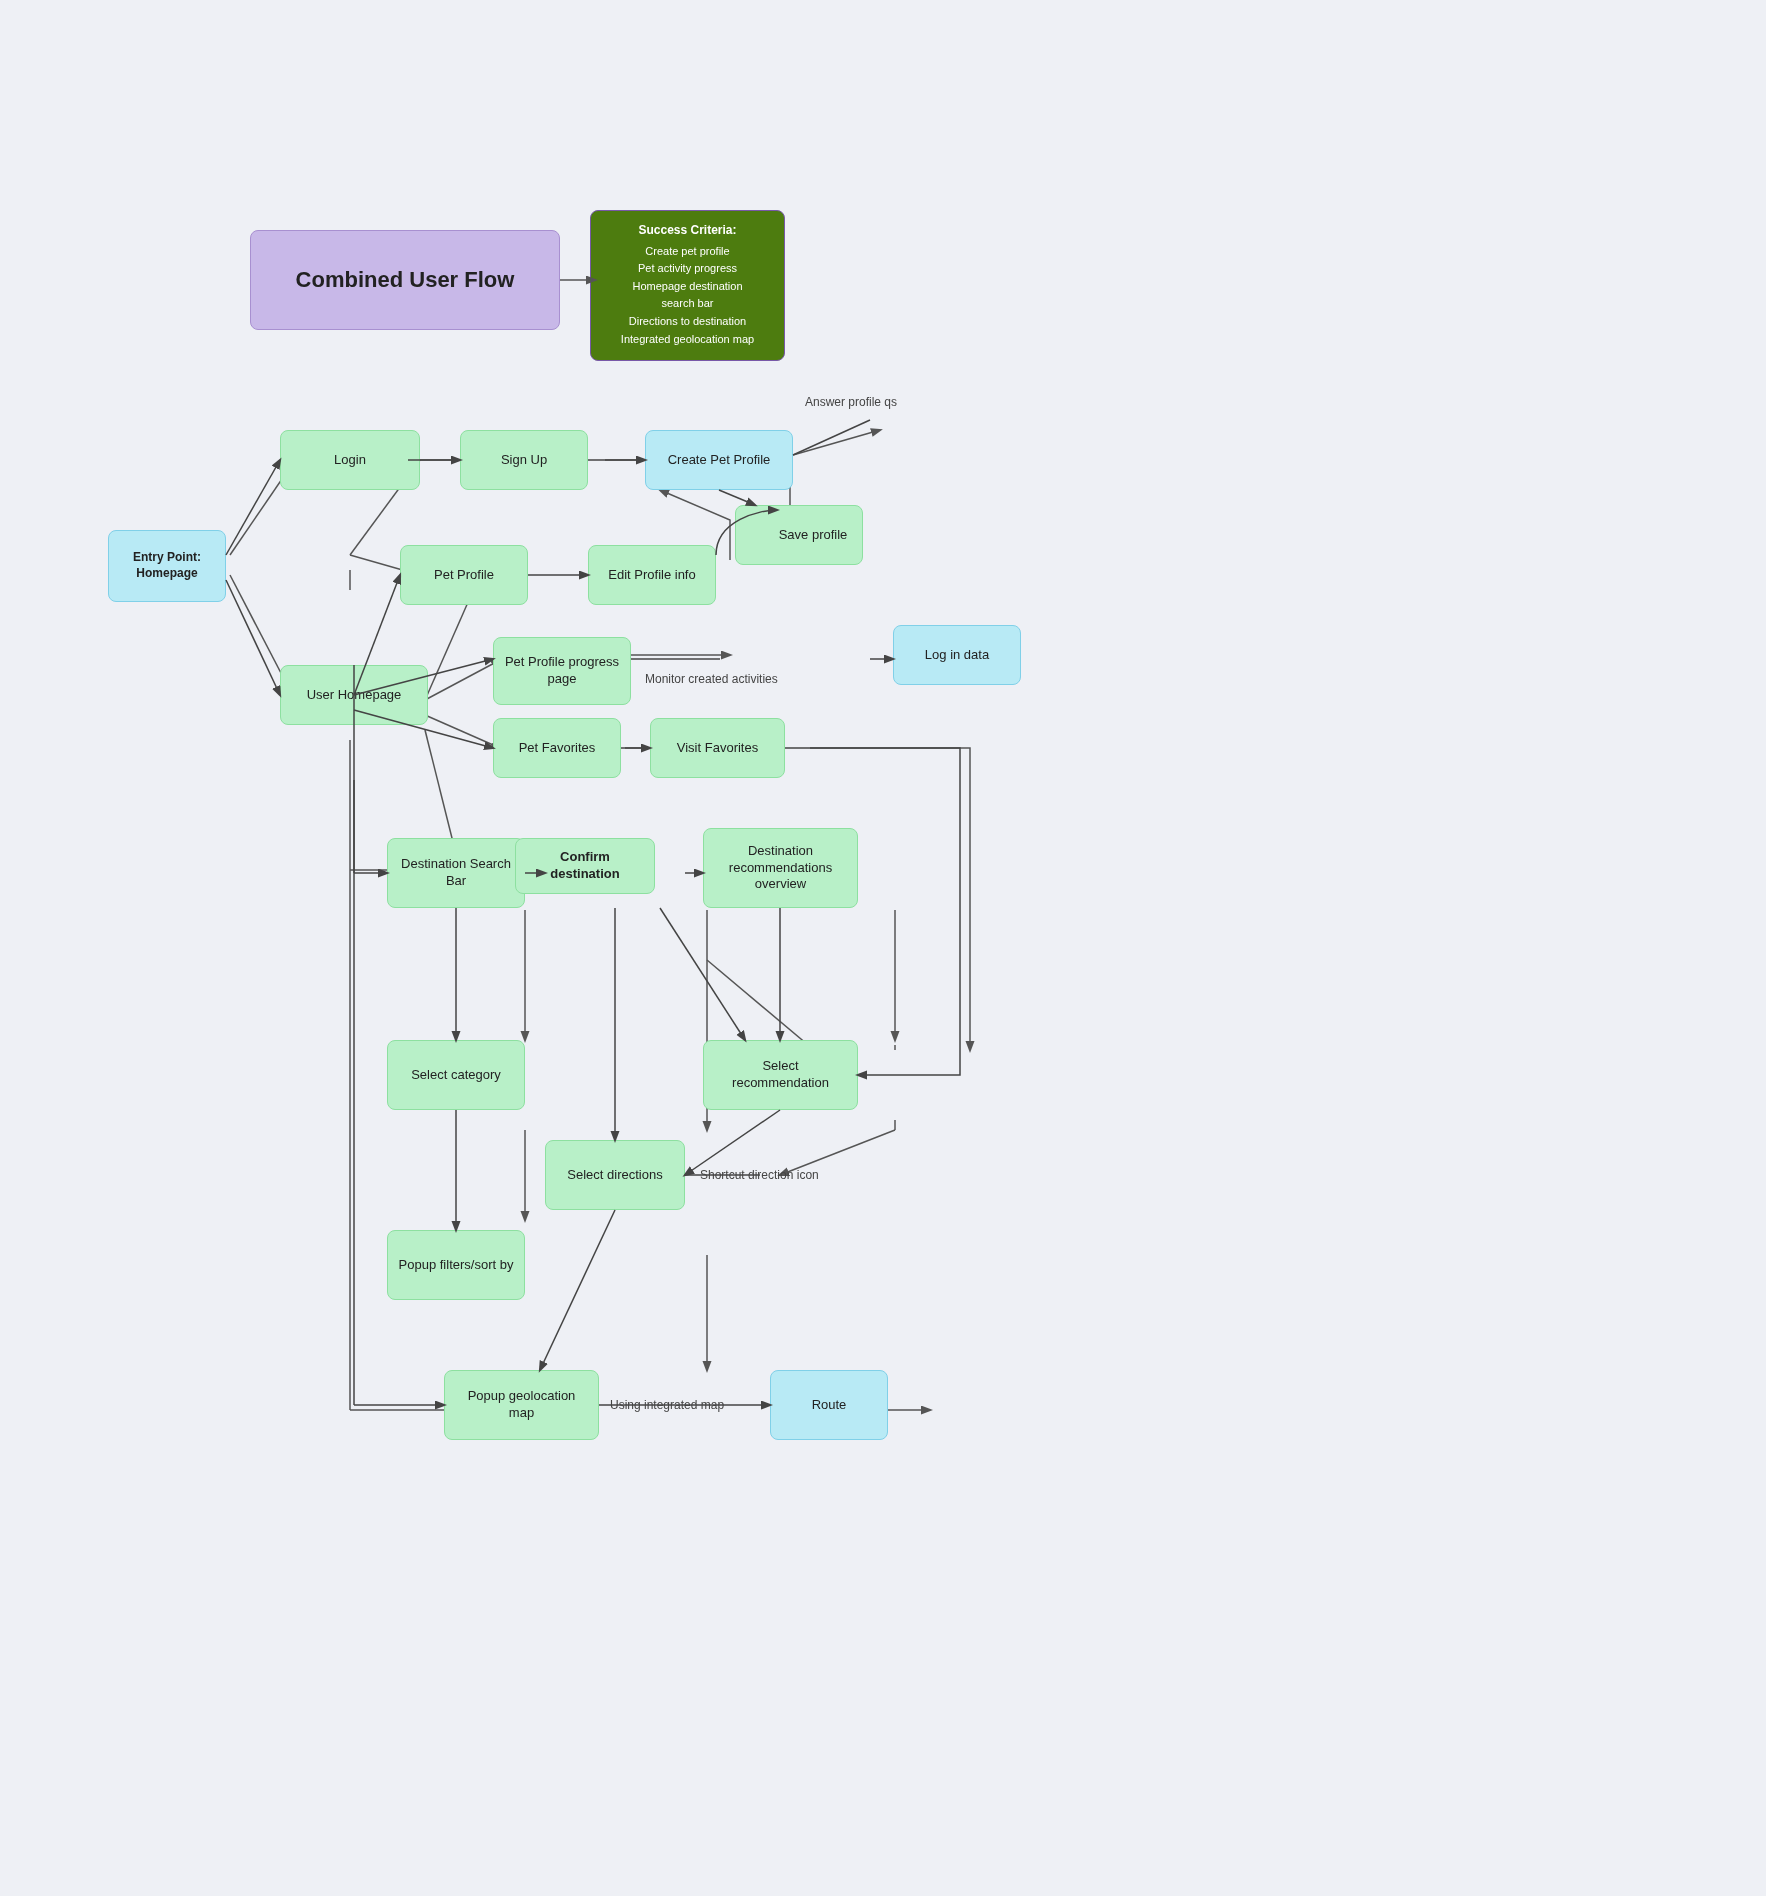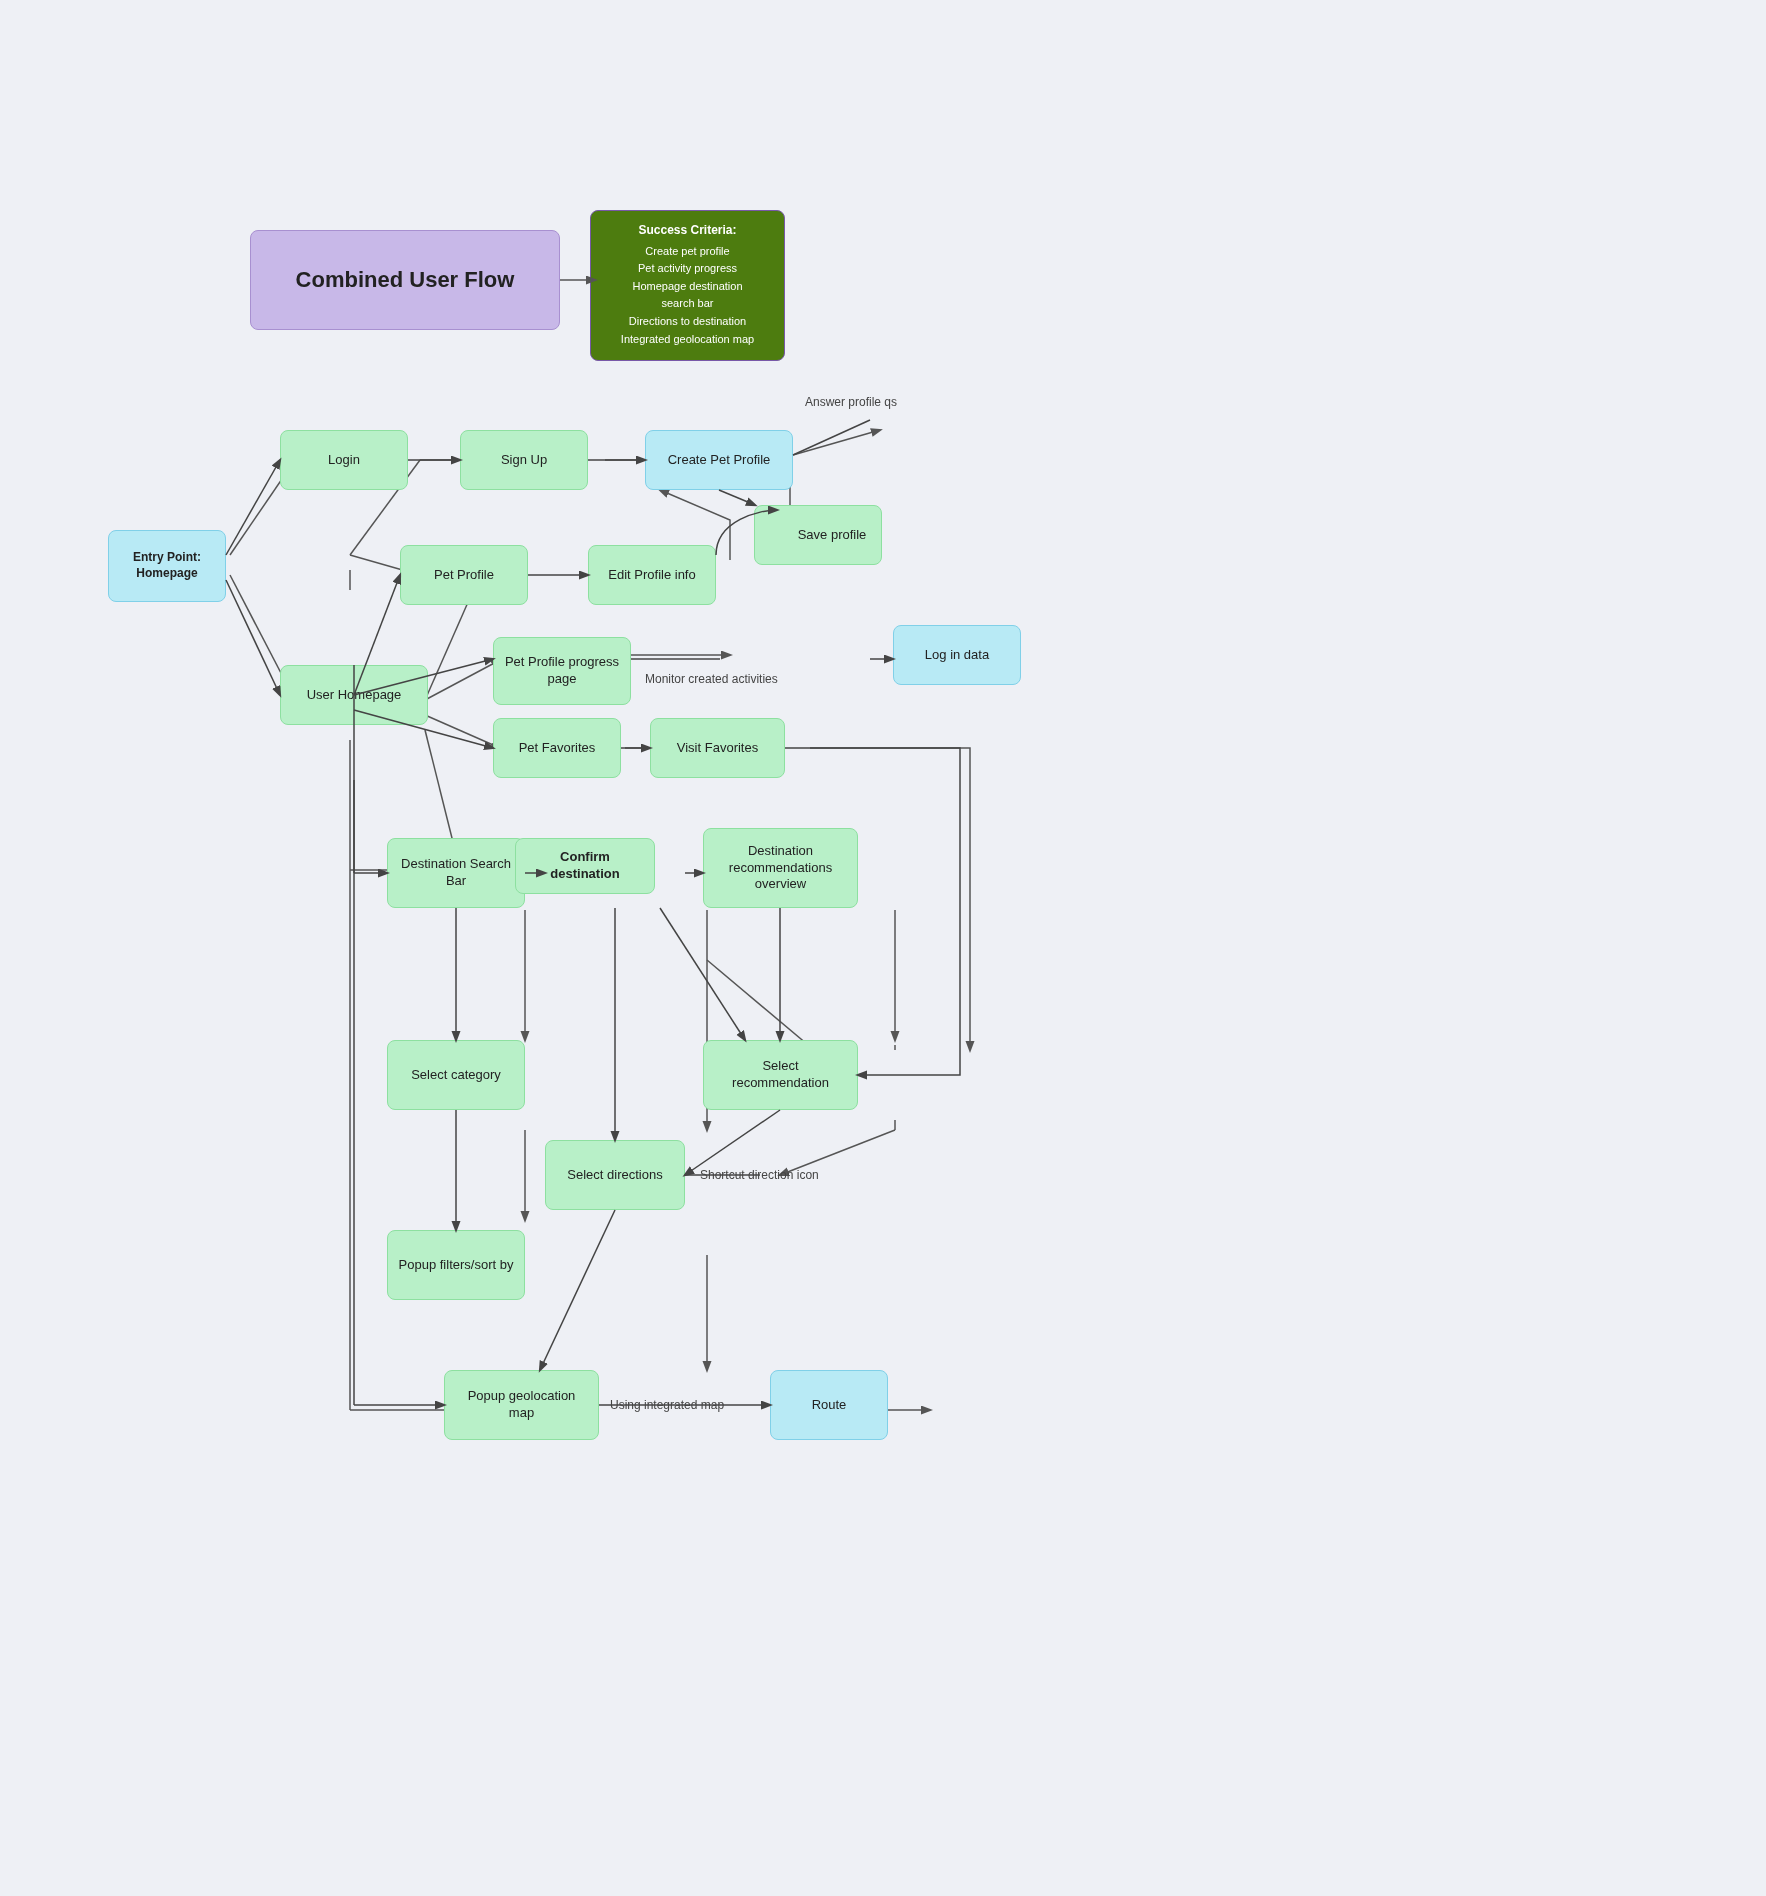--- a/index.html
+++ b/index.html
@@ -192,37 +192,37 @@
       </marker>
     </defs>
     <line x1="0" y1="10" x2="35" y2="10" stroke="#555" stroke-width="1.5" marker-end="url(#arr2)"></line>
   </svg>
 
   <div class="node node-cyan" style="left:108px; top:530px; width:118px; height:72px;">
     <span style="white-space:pre-line; font-size:12px; font-weight:600;">Entry Point:
 Homepage</span>
   </div>
 
-  <div class="node node-green" style="left:280px; top:430px; width:128px; height:60px;">
+  <div class="node node-green" style="left:280px; top:430px; width:140px; height:60px;">
     <span>Login</span>
   </div>
 
   <div class="node node-green" style="left:460px; top:430px; width:128px; height:60px;">
     <span>Sign Up</span>
   </div>
 
   <div class="node node-cyan" style="left:645px; top:430px; width:148px; height:60px;">
     <span>Create Pet Profile</span>
   </div>
 
   <div class="label-text" style="left:805px; top:395px;">
     <span>Answer profile qs</span>
   </div>
 
-  <div class="node node-green" style="left:754px; top:505px; width:128px; height:60px;padding-left:38px;">
+  <div class="node node-green" style="left:735px; top:505px; width:128px; height:60px;padding-left:38px;">
     <span>Save profile</span>
   </div>
 
   <div class="node node-green" style="left:400px; top:545px; width:128px; height:60px;text-align:right;">
     <span>Pet Profile</span>
   </div>
 
   <div class="node node-green" style="left:588px; top:545px; width:128px; height:60px;">
     <span>Edit Profile info</span>
   </div>

